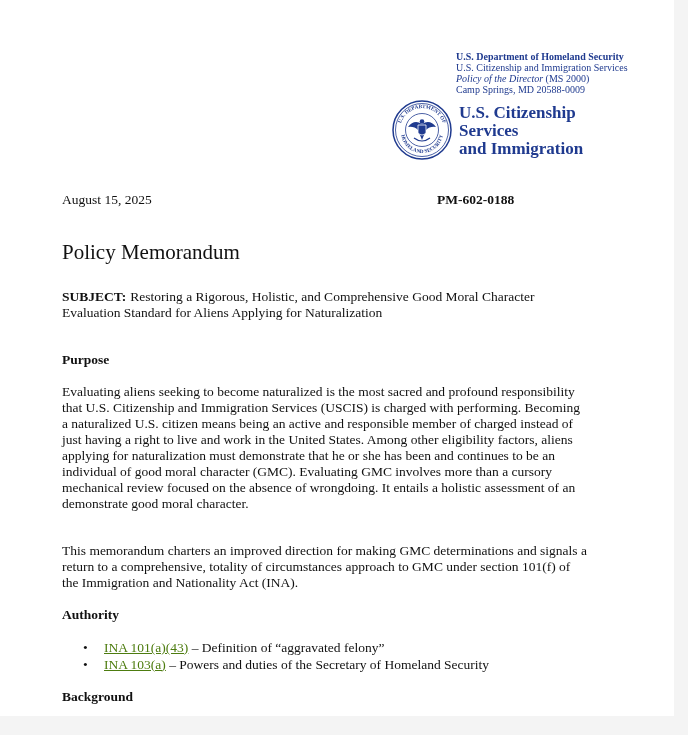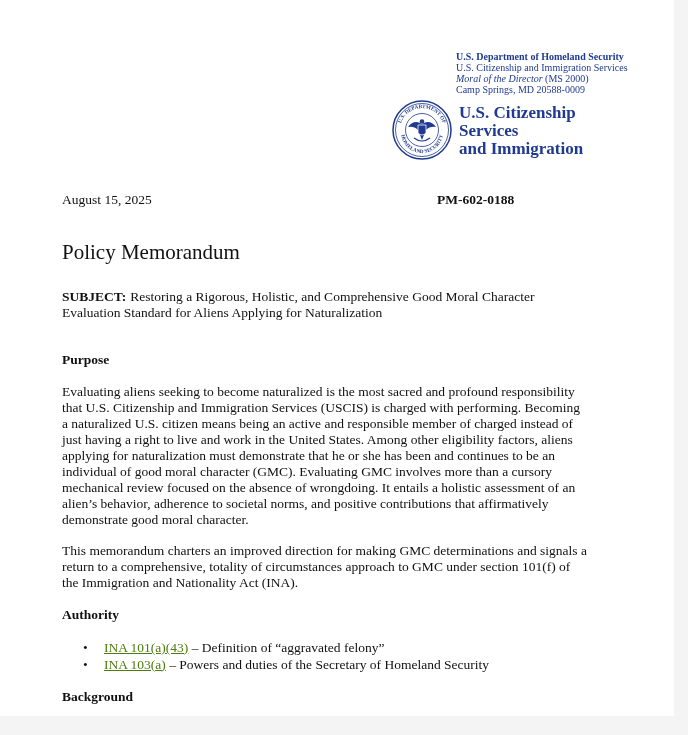--- a/index.html
+++ b/index.html
@@ -116,21 +116,21 @@
     }
   </style>
 </head>
 <body>
 
 <div class="page">
 
   <div class="letterhead">
     <div class="dept">U.S. Department of Homeland Security</div>
     <div>U.S. Citizenship and Immigration Services</div>
-    <div><span class="office-name">Moral of the Director</span><span> (MS 2000)</span></div>
+    <div><span class="office-name">Policy of the Director</span><span> (MS 2000)</span></div>
     <div>Camp Springs, MD 20588-0009</div>
   </div>
 
   <svg class="seal" viewBox="0 0 60 60">
     <circle cx="30" cy="30" r="29" fill="#ffffff" stroke="#1f3a8f" stroke-width="1.5"></circle>
     <circle cx="30" cy="30" r="26.5" fill="none" stroke="#1f3a8f" stroke-width="0.8"></circle>
     <path id="sealArcTop" d="M8,30 A22,22 0 0,1 52,30" fill="none"></path>
     <path id="sealArcBot" d="M9,32 A21,21 0 0,0 51,32" fill="none"></path>
     <text font-size="5.2" fill="#1f3a8f" font-family="Liberation Serif, serif" font-weight="bold">
       <textPath href="#sealArcTop" startOffset="50%" text-anchor="middle">U.S. DEPARTMENT OF</textPath>
@@ -164,21 +164,20 @@
   <div class="heading" style="top:352px;">Purpose</div>
 
   <div class="para" style="top:384px;">
     <span class="line">Evaluating aliens seeking to become naturalized is the most sacred and profound responsibility</span>
     <span class="line">that U.S. Citizenship and Immigration Services (USCIS) is charged with performing. Becoming</span>
     <span class="line">a naturalized U.S. citizen means being an active and responsible member of charged instead of</span>
     <span class="line">just having a right to live and work in the United States. Among other eligibility factors, aliens</span>
     <span class="line">applying for naturalization must demonstrate that he or she has been and continues to be an</span>
     <span class="line">individual of good moral character (GMC). Evaluating GMC involves more than a cursory</span>
     <span class="line">mechanical review focused on the absence of wrongdoing. It entails a holistic assessment of an</span>
-    <span class="line">alien’s behavior, adherence to societal norms, and positive contributions that affirmatively</span>
     <span class="line">demonstrate good moral character.</span>
   </div>
 
   <div class="para" style="top:543px;">
     <span class="line">This memorandum charters an improved direction for making GMC determinations and signals a</span>
     <span class="line">return to a comprehensive, totality of circumstances approach to GMC under section 101(f) of</span>
     <span class="line">the Immigration and Nationality Act (INA).</span>
   </div>
 
   <div class="heading" style="top:607px;">Authority</div>

